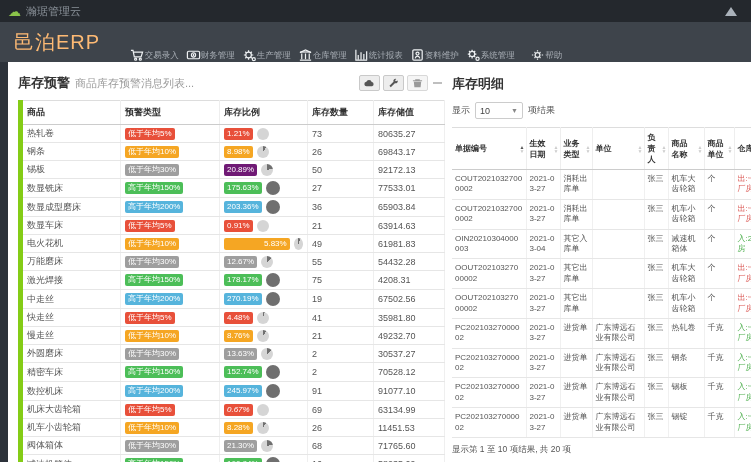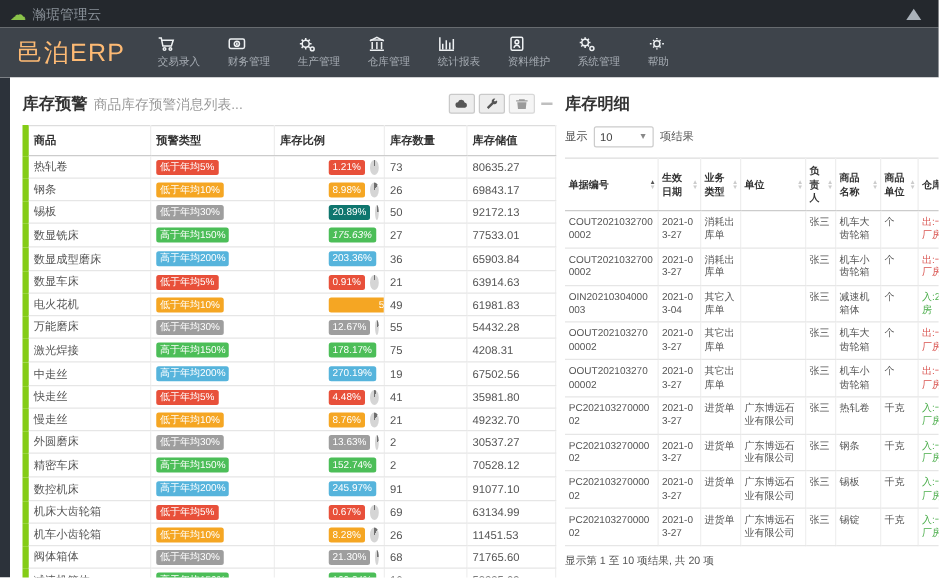--- a/index.html
+++ b/index.html
@@ -11,21 +11,21 @@
   .cloud-logo { color:#8bc34a; font-size:13px; margin-right:5px; line-height:1; }
   .brand { color:#8a9199; font-size:11px; }
   .topbar-spacer { flex:1; }
   .warn-tri { width:0; height:0; border-left:6px solid transparent; border-right:6px solid transparent;
     border-bottom:9px solid #aab2ba; margin-right:6px; }
 
   
   .navbar { height:40px; background:#3e444b; display:flex; align-items:center; }
   .logo { color:#fdba74; font-size:20px; margin:0 26px 0 14px; letter-spacing:1px; white-space:nowrap; }
   .nav-items { display:flex; height:100%; }
-  .nav-item { width:56px; display:flex; flex-direction:column; align-items:flex-start; justify-content:center; cursor:pointer; }
+  .nav-item { width:56px; display:flex; flex-direction:row; align-items:flex-end; justify-content:center; cursor:pointer; }
   .nav-item svg { width:15px; height:14px; stroke:#eef1f3; fill:none; stroke-width:1.3; }
   .nav-item .nav-label { color:#a7adb4; font-size:8.5px; margin-top:2px; white-space:nowrap; }
 
   
   .content { position:relative; height:400px; background:#fff; }
   .side-strip { position:absolute; left:0; top:0; width:8px; height:100%; background:#2c323a; }
 
   .panel-title { font-size:13px; font-weight:bold; color:#333; }
   .panel-sub { font-size:11px; color:#9a9a9a; margin-left:5px; }
 
@@ -42,21 +42,21 @@
   table { border-collapse:collapse; table-layout:fixed; }
   .alert-table { width:424px; font-size:9px; color:#555; }
   .alert-table th { font-size:9px; color:#333; text-align:left; padding:5px 4px;
     border-top:1px solid #ddd; border-bottom:1px solid #ccc; border-right:1px solid #eee; font-weight:bold; }
   .alert-table td { padding:2px 4px; border-bottom:1px solid #e6e6e6; border-right:1px solid #efefef;
     height:17px; white-space:nowrap; overflow:hidden; }
   .alert-table th:first-child, .alert-table td:first-child { border-left:5px solid #84cc16; }
   .badge { display:inline-block; color:#fff; font-size:8px; padding:1px 3px; border-radius:2px; line-height:1.25; }
   .pie { display:inline-block; width:12px; height:12px; border-radius:50%; vertical-align:middle; margin-left:4px; }
   .pie.full { width:14px; height:14px; }
-  .ratio-cell { display:flex; align-items:center;margin-left:39px; }
+  .ratio-cell { display:flex; align-items:center; }
 
   
   .right-panel { position:absolute; left:452px; top:12px; width:299px; overflow:hidden; }
   .right-head { margin-bottom:9px; }
   .len-row { display:flex; align-items:center; font-size:9px; color:#555; margin-bottom:8px; }
   .len-select { width:48px; height:17px; border:1px solid #ccc; border-radius:2px; margin:0 5px;
     display:flex; align-items:center; padding:0 4px; font-size:9px; color:#444; cursor:pointer; background:#fff; }
   .len-select .caret { margin-left:auto; font-size:7px; color:#888; }
 
   .detail-table { width:322px; font-size:8px; color:#555; }
@@ -214,33 +214,33 @@
               </span>
             </td>
             <td>26</td>
             <td>69843.17</td>
           </tr>
           <tr>
             <td>锡板</td>
             <td><span class="badge" style="background: rgb(158, 158, 158);">低于年均30%</span></td>
             <td>
               <span class="ratio-cell">
-                <span class="badge" style="background: #0f766e;">20.89%</span>
+                <span class="badge" style="background: #701a75;">20.89%</span>
                 <span class="pie" style="background: conic-gradient(rgb(111, 111, 111) 0deg, rgb(111, 111, 111) 20.89%, rgb(213, 213, 213) 20.89%, rgb(213, 213, 213) 100%);"></span>
               </span>
             </td>
             <td>50</td>
             <td>92172.13</td>
           </tr>
           <tr>
             <td>数显铣床</td>
             <td><span class="badge" style="background: rgb(76, 190, 88);">高于年均150%</span></td>
             <td>
               <span class="ratio-cell">
-                <span class="badge" style="background: rgb(76, 190, 88); font-style: italic;">175.63%</span>
+                <span class="badge" style="background: rgb(76, 190, 88);">175.63%</span>
                 <span class="pie full" style="background: rgb(111, 111, 111);"></span>
               </span>
             </td>
             <td>27</td>
             <td>77533.01</td>
           </tr>
           <tr>
             <td>数显成型磨床</td>
             <td><span class="badge" style="background: rgb(86, 180, 220);">高于年均200%</span></td>
             <td>
@@ -370,21 +370,21 @@
               </span>
             </td>
             <td>91</td>
             <td>91077.10</td>
           </tr>
           <tr>
             <td>机床大齿轮箱</td>
             <td><span class="badge" style="background: rgb(232, 80, 58);">低于年均5%</span></td>
             <td>
               <span class="ratio-cell">
-                <span class="badge" style="background: rgb(232, 80, 58);">0.67%</span>
+                <span class="badge" style="background: rgb(232, 80, 58); font-style: italic;">0.67%</span>
                 <span class="pie" style="background: conic-gradient(rgb(111, 111, 111) 0deg, rgb(111, 111, 111) 0.67%, rgb(213, 213, 213) 0.67%, rgb(213, 213, 213) 100%);"></span>
               </span>
             </td>
             <td>69</td>
             <td>63134.99</td>
           </tr>
           <tr>
             <td>机车小齿轮箱</td>
             <td><span class="badge" style="background: rgb(245, 166, 35);">低于年均10%</span></td>
             <td>

